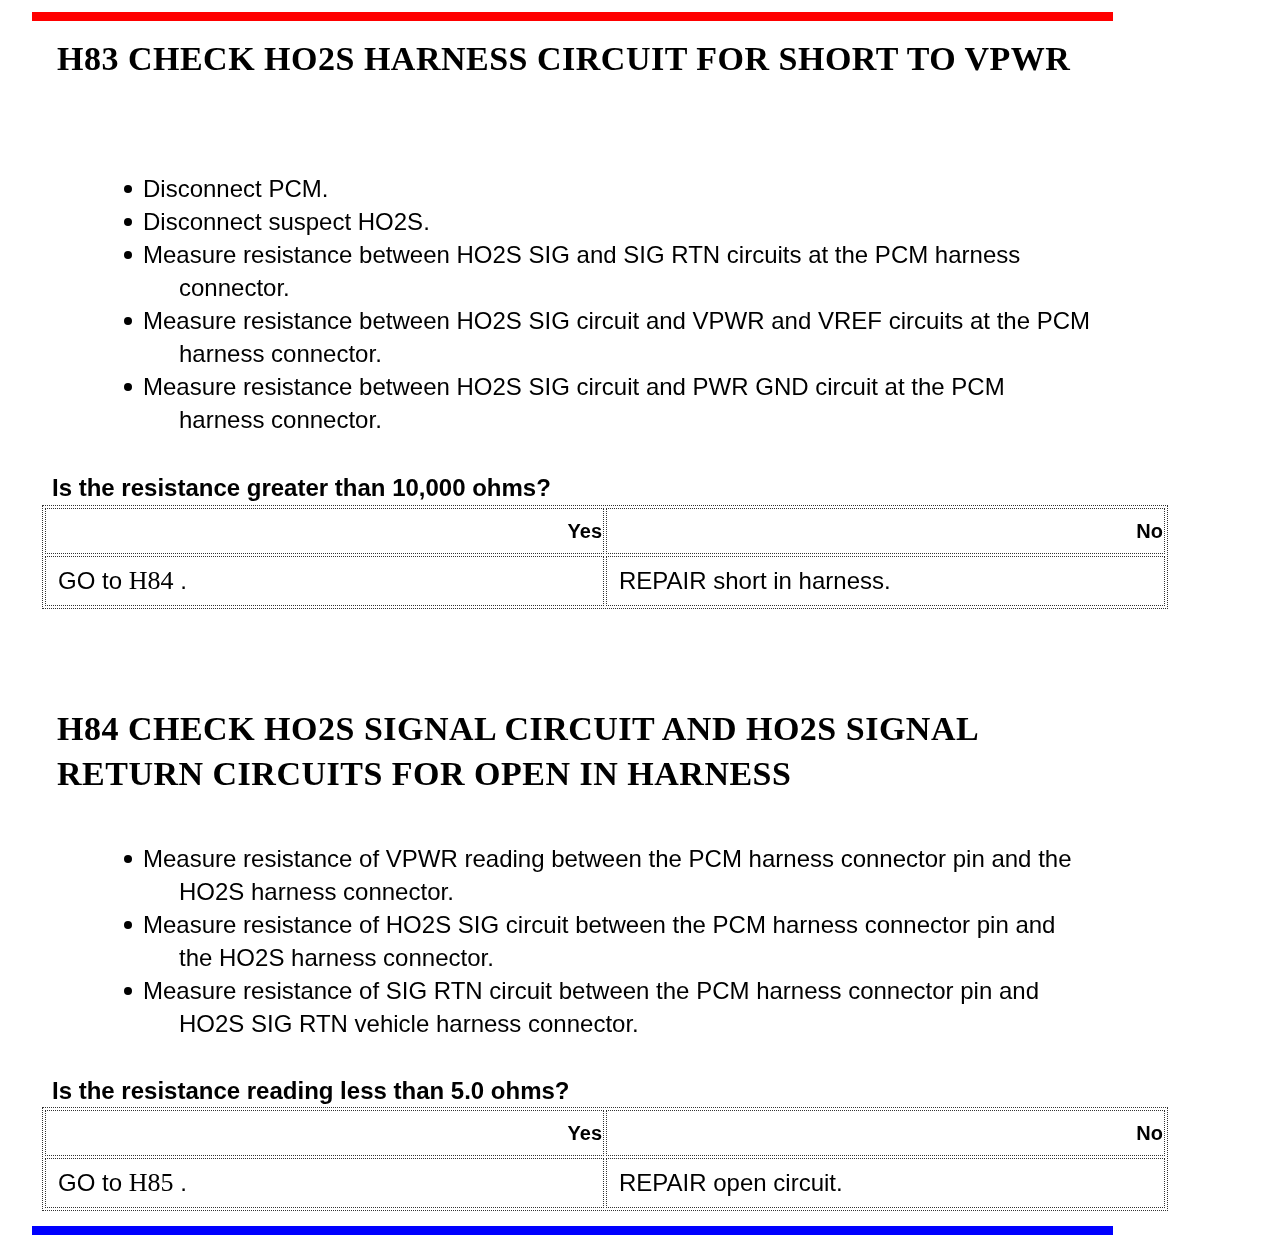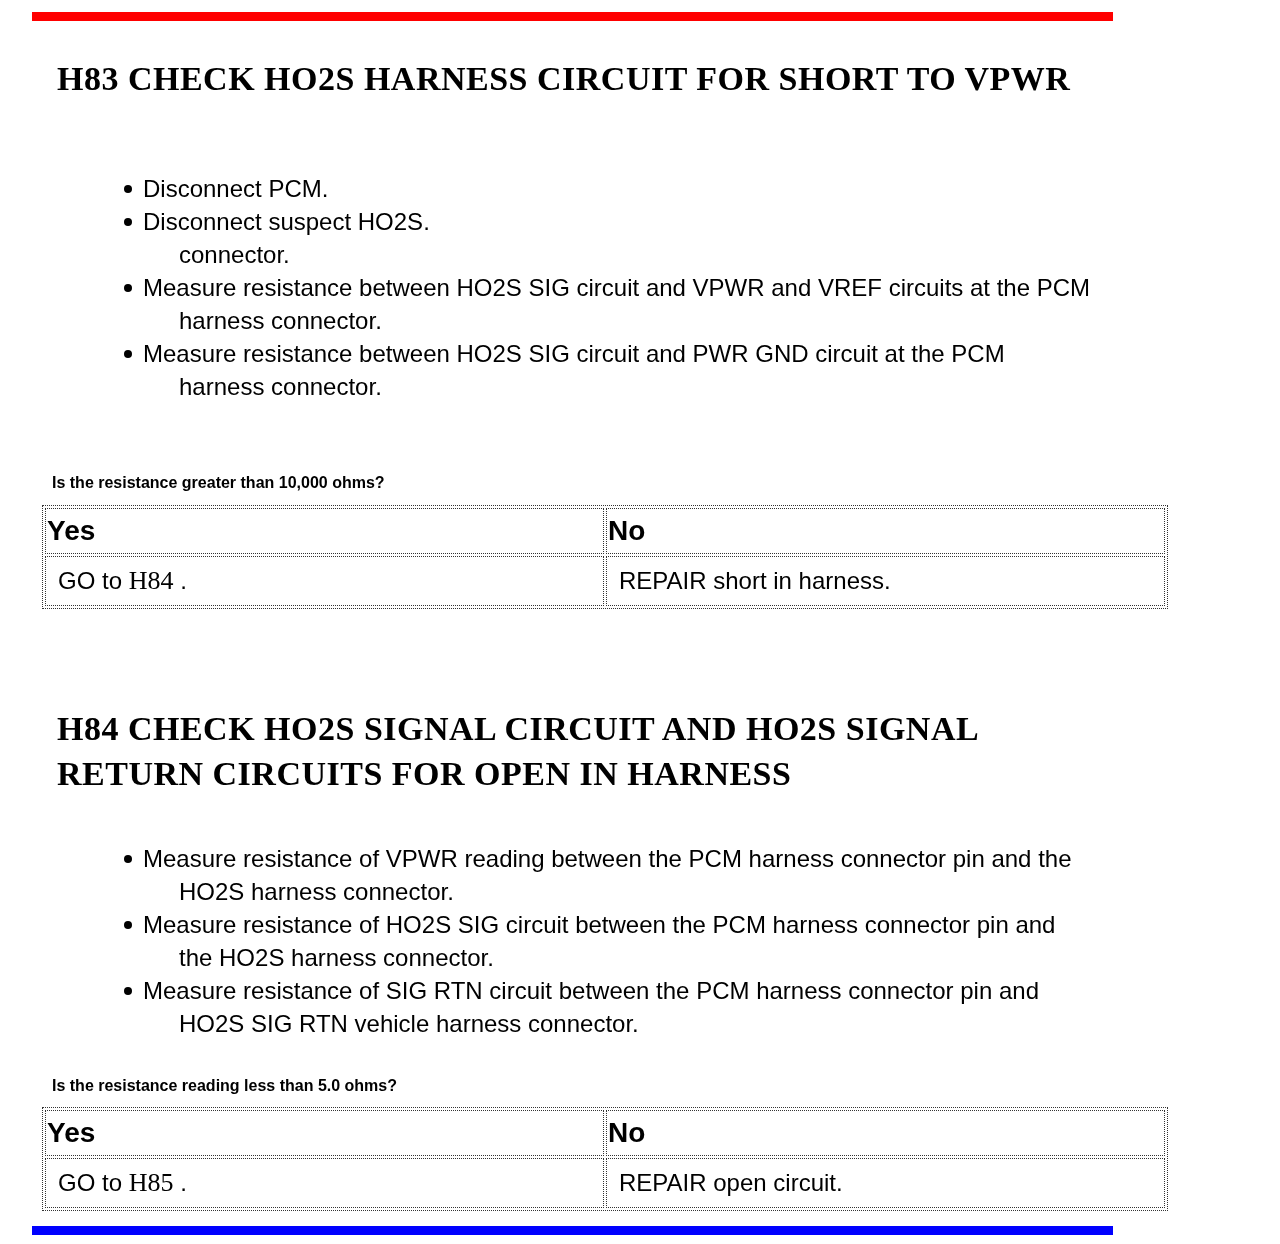--- a/index.html
+++ b/index.html
@@ -9,47 +9,47 @@
   }
   .rule { position:absolute; left:32px; width:1081px; height:9px; }
   .rule-top { top:12px; }
   .rule-bottom { top:1226px; }
 
   .heading {
     position:absolute; left:57px;
     font-family:"Liberation Serif", serif; font-weight:bold;
     font-size:34px; line-height:45px; letter-spacing:0.5px; white-space:nowrap;
   }
-  .heading-1 { top:36px;margin-top:20px; }
+  .heading-1 { top:36px; }
   .heading-2 { top:706px; }
 
   .list { position:absolute; left:124px; font-size:24px; line-height:33px; }
   .list-1 { top:172px; }
   .list-2 { top:842px; }
   .line { white-space:nowrap; }
   .line.cont { padding-left:55px; }
   .bullet {
     display:inline-block; width:8px; height:8px; background:#000;
     border-radius:50%; margin-right:11px; vertical-align:middle; margin-bottom:3px;
   }
 
-  .question { position:absolute; left:52px; font-weight:bold; font-size:16px; white-space:nowrap; }
+  .question { position:absolute; left:52px; font-weight:bold; font-size:24px; white-space:nowrap; }
   .question-1 { top:474px; }
   .question-2 { top:1077px; }
 
   table.qt {
     position:absolute; left:42px; width:1126px;
     border-collapse:separate; border-spacing:2px;
     border:1px dotted #333; background:#fff;
   }
   .qt-1 { top:505px; }
   .qt-2 { top:1107px; }
   .qt th {
-    border:1px dotted #333; font-size:28px; font-weight:bold;
-    height:42px; text-align:left; width:50%;
+    border:1px dotted #333; font-size:20px; font-weight:bold;
+    height:42px; text-align:right; width:50%;
   }
   .qt td {
     border:1px dotted #333; font-size:24px; font-weight:normal;
     height:48px; text-align:left; padding:0 0 0 12px; vertical-align:middle;
   }
   .ref { font-family:"Liberation Serif", serif; font-size:26px; }
 </style>
 </head>
 <body>
 
@@ -57,20 +57,21 @@
 
   <div class="rule rule-top" style="background:#ff0000"></div>
 
   <div class="heading heading-1">
     <div>H83 CHECK HO2S HARNESS CIRCUIT FOR SHORT TO VPWR</div>
   </div>
 
   <div class="list list-1">
     <div class="line first"><span class="bullet"></span><span>Disconnect PCM.</span></div>
     <div class="line first"><span class="bullet"></span><span>Disconnect suspect HO2S.</span></div>
+    <div class="line first"><span class="bullet"></span><span>Measure resistance between HO2S SIG and SIG RTN circuits at the PCM harness</span></div>
     <div class="line cont">connector.</div>
     <div class="line first"><span class="bullet"></span><span>Measure resistance between HO2S SIG circuit and VPWR and VREF circuits at the PCM</span></div>
     <div class="line cont">harness connector.</div>
     <div class="line first"><span class="bullet"></span><span>Measure resistance between HO2S SIG circuit and PWR GND circuit at the PCM</span></div>
     <div class="line cont">harness connector.</div>
   </div>
 
   <div class="question question-1">Is the resistance greater than 10,000 ohms?</div>
 
   <table class="qt qt-1">

